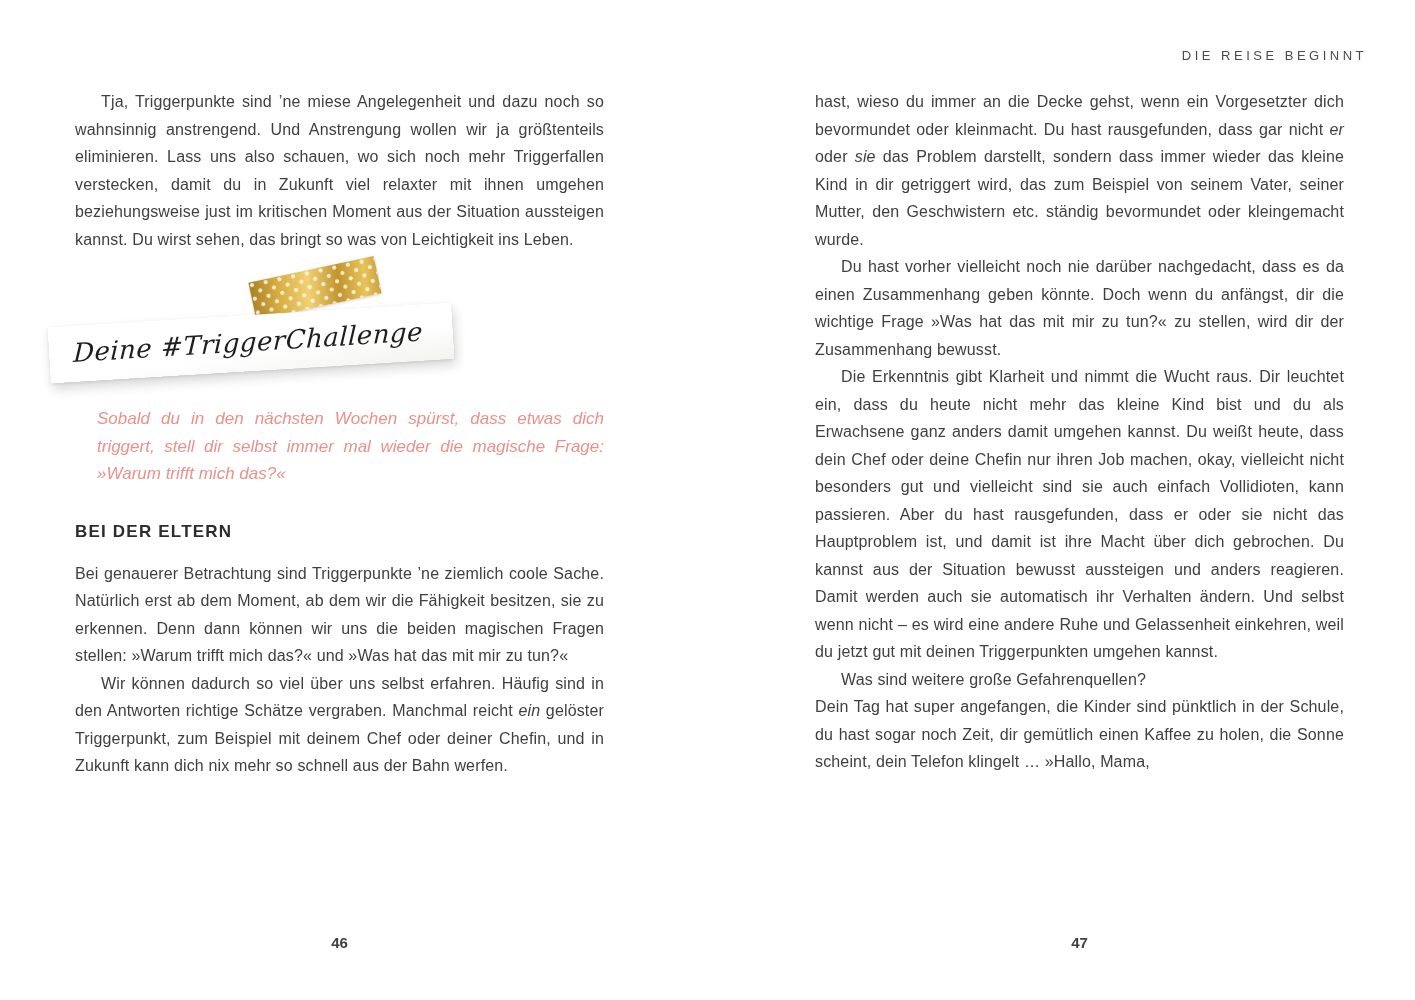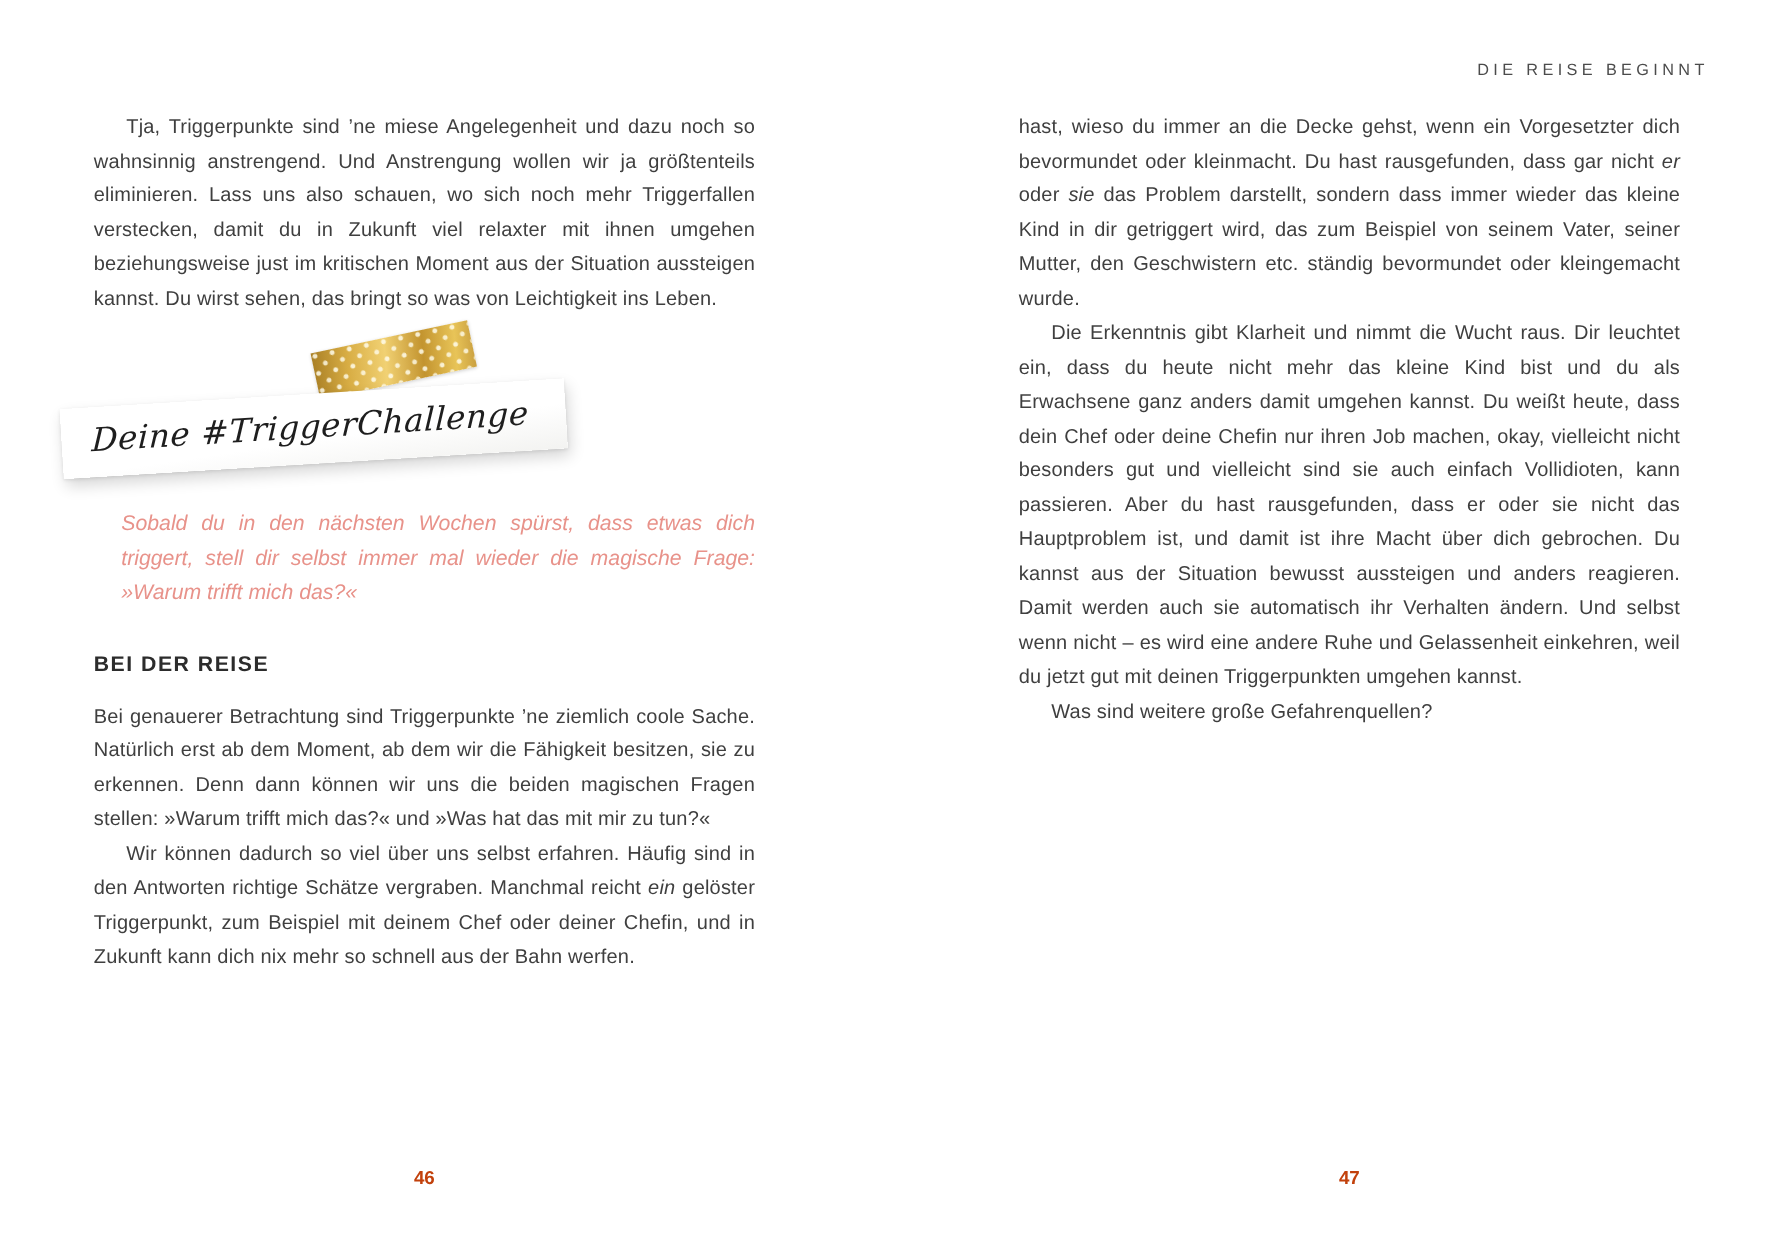--- a/index.html
+++ b/index.html
@@ -98,21 +98,21 @@
     white-space: nowrap;
   }
 
   .page-number {
     position: absolute;
     top: 934px;
     width: 529px;
     text-align: center;
     font-size: 15px;
     font-weight: bold;
-    color: #c2410c;
+    color: #404040;
   }
   .page-number.left  { left: 75px; }
   .page-number.right { left: 815px; }
 </style>
 </head>
 <body>
 
 <div>
 
   <div class="running-header">DIE REISE BEGINNT</div>
@@ -122,30 +122,32 @@
 
     <div class="challenge-group">
       <div class="washi-tape"></div>
       <div class="paper-label">
         <span class="script">Deine #TriggerChallenge</span>
       </div>
     </div>
 
     <p class="pull-quote" lang="de">Sobald du in den nächsten Wochen spürst, dass etwas dich triggert, stell dir selbst immer mal wieder die magische Frage: »Warum trifft mich das?«</p>
 
-    <h2 class="section-heading">BEI DER REISE</h2>
+    <h2 class="section-heading">BEI DER ELTERN</h2>
 
     <p class="body" lang="de"><span>Bei genauerer Betrachtung sind Triggerpunkte ’ne ziemlich coole Sache. Natürlich erst ab dem Moment, ab dem wir die Fähigkeit besitzen, sie zu erkennen. Denn dann können wir uns die beiden magischen Fragen stellen: »Warum trifft mich das?« und »Was hat das mit mir zu tun?«</span></p>
     <p class="body indent" lang="de"><span>Wir können dadurch so viel über uns selbst erfahren. Häufig sind in den Antworten richtige Schätze vergraben. Manchmal reicht </span><span class="em">ein</span><span> gelöster Triggerpunkt, zum Beispiel mit deinem Chef oder deiner Chefin, und in Zukunft kann dich nix mehr so schnell aus der Bahn werfen.</span></p>
   </div>
 
   <div class="page-col page-right">
     <p class="body" lang="de"><span>hast, wieso du immer an die Decke gehst, wenn ein Vorgesetzter dich bevormundet oder kleinmacht. Du hast rausgefunden, dass gar nicht </span><span class="em">er</span><span> oder </span><span class="em">sie</span><span> das Problem darstellt, sondern dass immer wieder das kleine Kind in dir getriggert wird, das zum Beispiel von seinem Vater, seiner Mutter, den Geschwistern etc. ständig bevormundet oder kleingemacht wurde.</span></p>
+    <p class="body indent" lang="de"><span>Du hast vorher vielleicht noch nie darüber nachgedacht, dass es da einen Zusammenhang geben könnte. Doch wenn du anfängst, dir die wichtige Frage »Was hat das mit mir zu tun?« zu stellen, wird dir der Zusammenhang bewusst.</span></p>
     <p class="body indent" lang="de"><span>Die Erkenntnis gibt Klarheit und nimmt die Wucht raus. Dir leuchtet ein, dass du heute nicht mehr das kleine Kind bist und du als Erwachsene ganz anders damit umgehen kannst. Du weißt heute, dass dein Chef oder deine Chefin nur ihren Job machen, okay, vielleicht nicht besonders gut und vielleicht sind sie auch einfach Vollidioten, kann passieren. Aber du hast rausgefunden, dass er oder sie nicht das Hauptproblem ist, und damit ist ihre Macht über dich gebrochen. Du kannst aus der Situation bewusst aussteigen und anders reagieren. Damit werden auch sie automatisch ihr Verhalten ändern. Und selbst wenn nicht – es wird eine andere Ruhe und Gelassenheit einkehren, weil du jetzt gut mit deinen Triggerpunkten umgehen kannst.</span></p>
     <p class="body indent" lang="de"><span>Was sind weitere große Gefahrenquellen?</span></p>
 
 
+    <p class="body" lang="de"><span>Dein Tag hat super angefangen, die Kinder sind pünktlich in der Schule, du hast sogar noch Zeit, dir gemütlich einen Kaffee zu holen, die Sonne scheint, dein Telefon klingelt … »Hallo, Mama,</span></p>
   </div>
 
   <div class="page-number left">46</div>
   <div class="page-number right">47</div>
 
 </div>
 
 </body></html>

